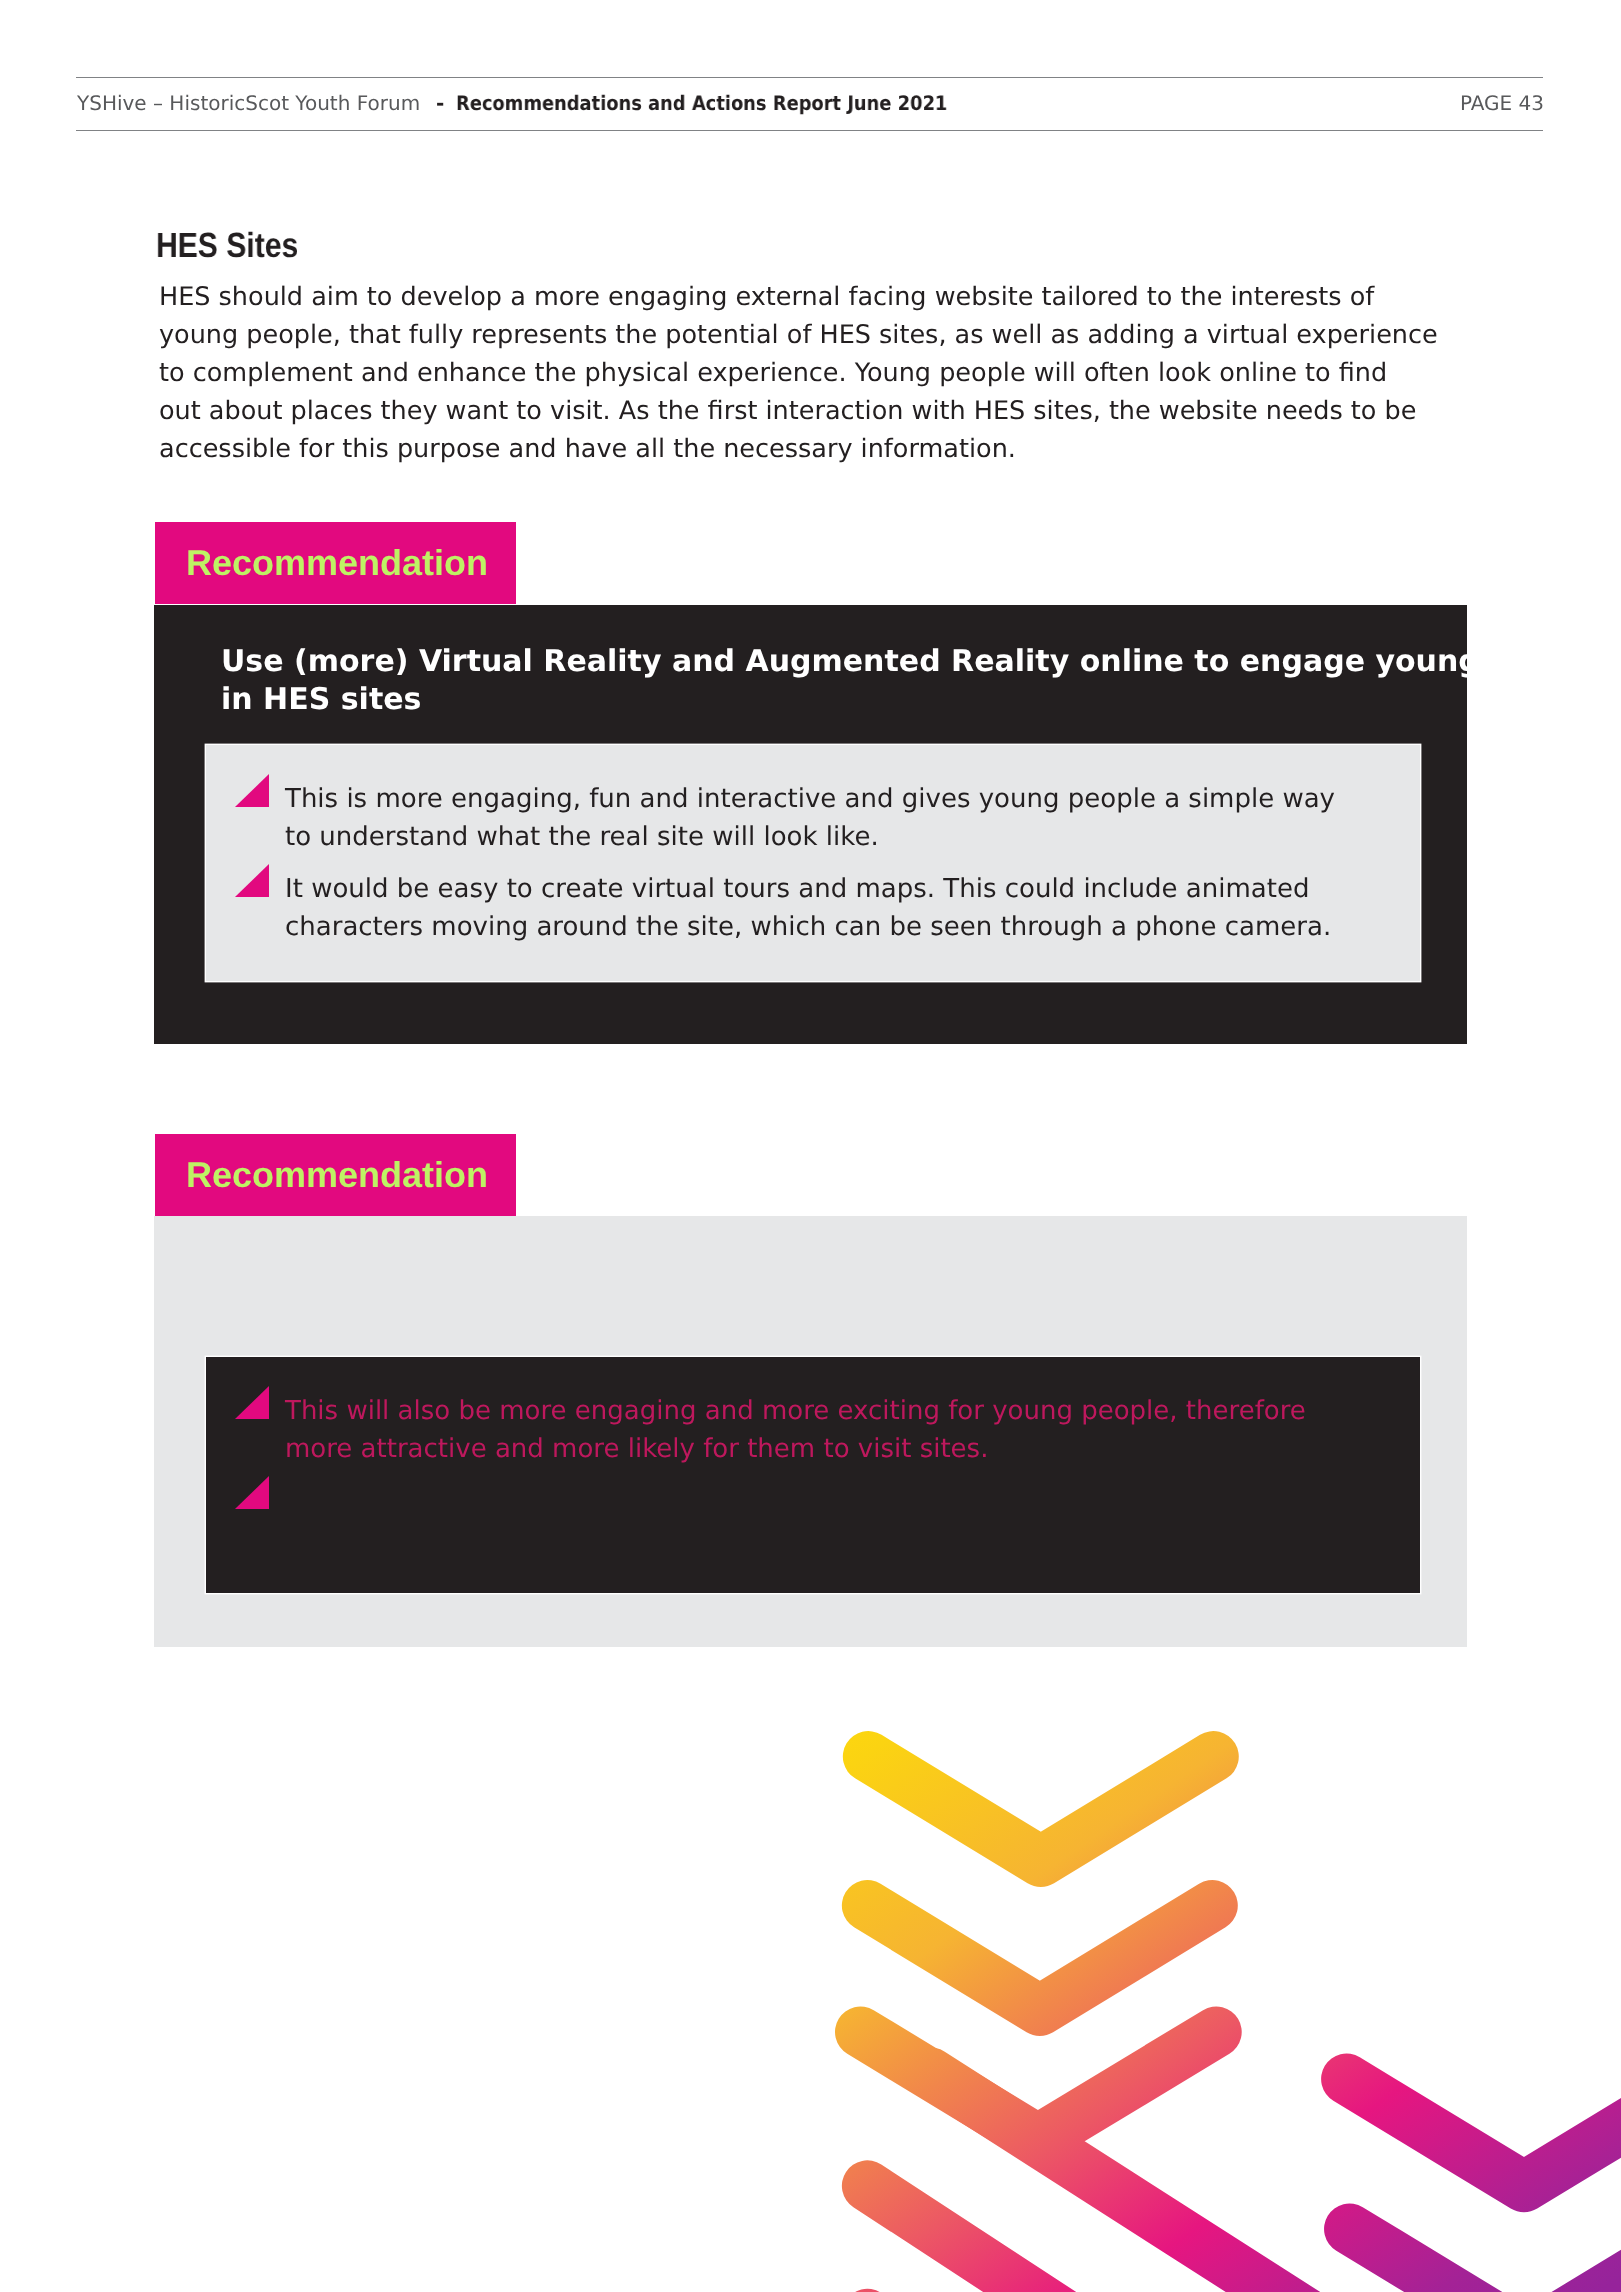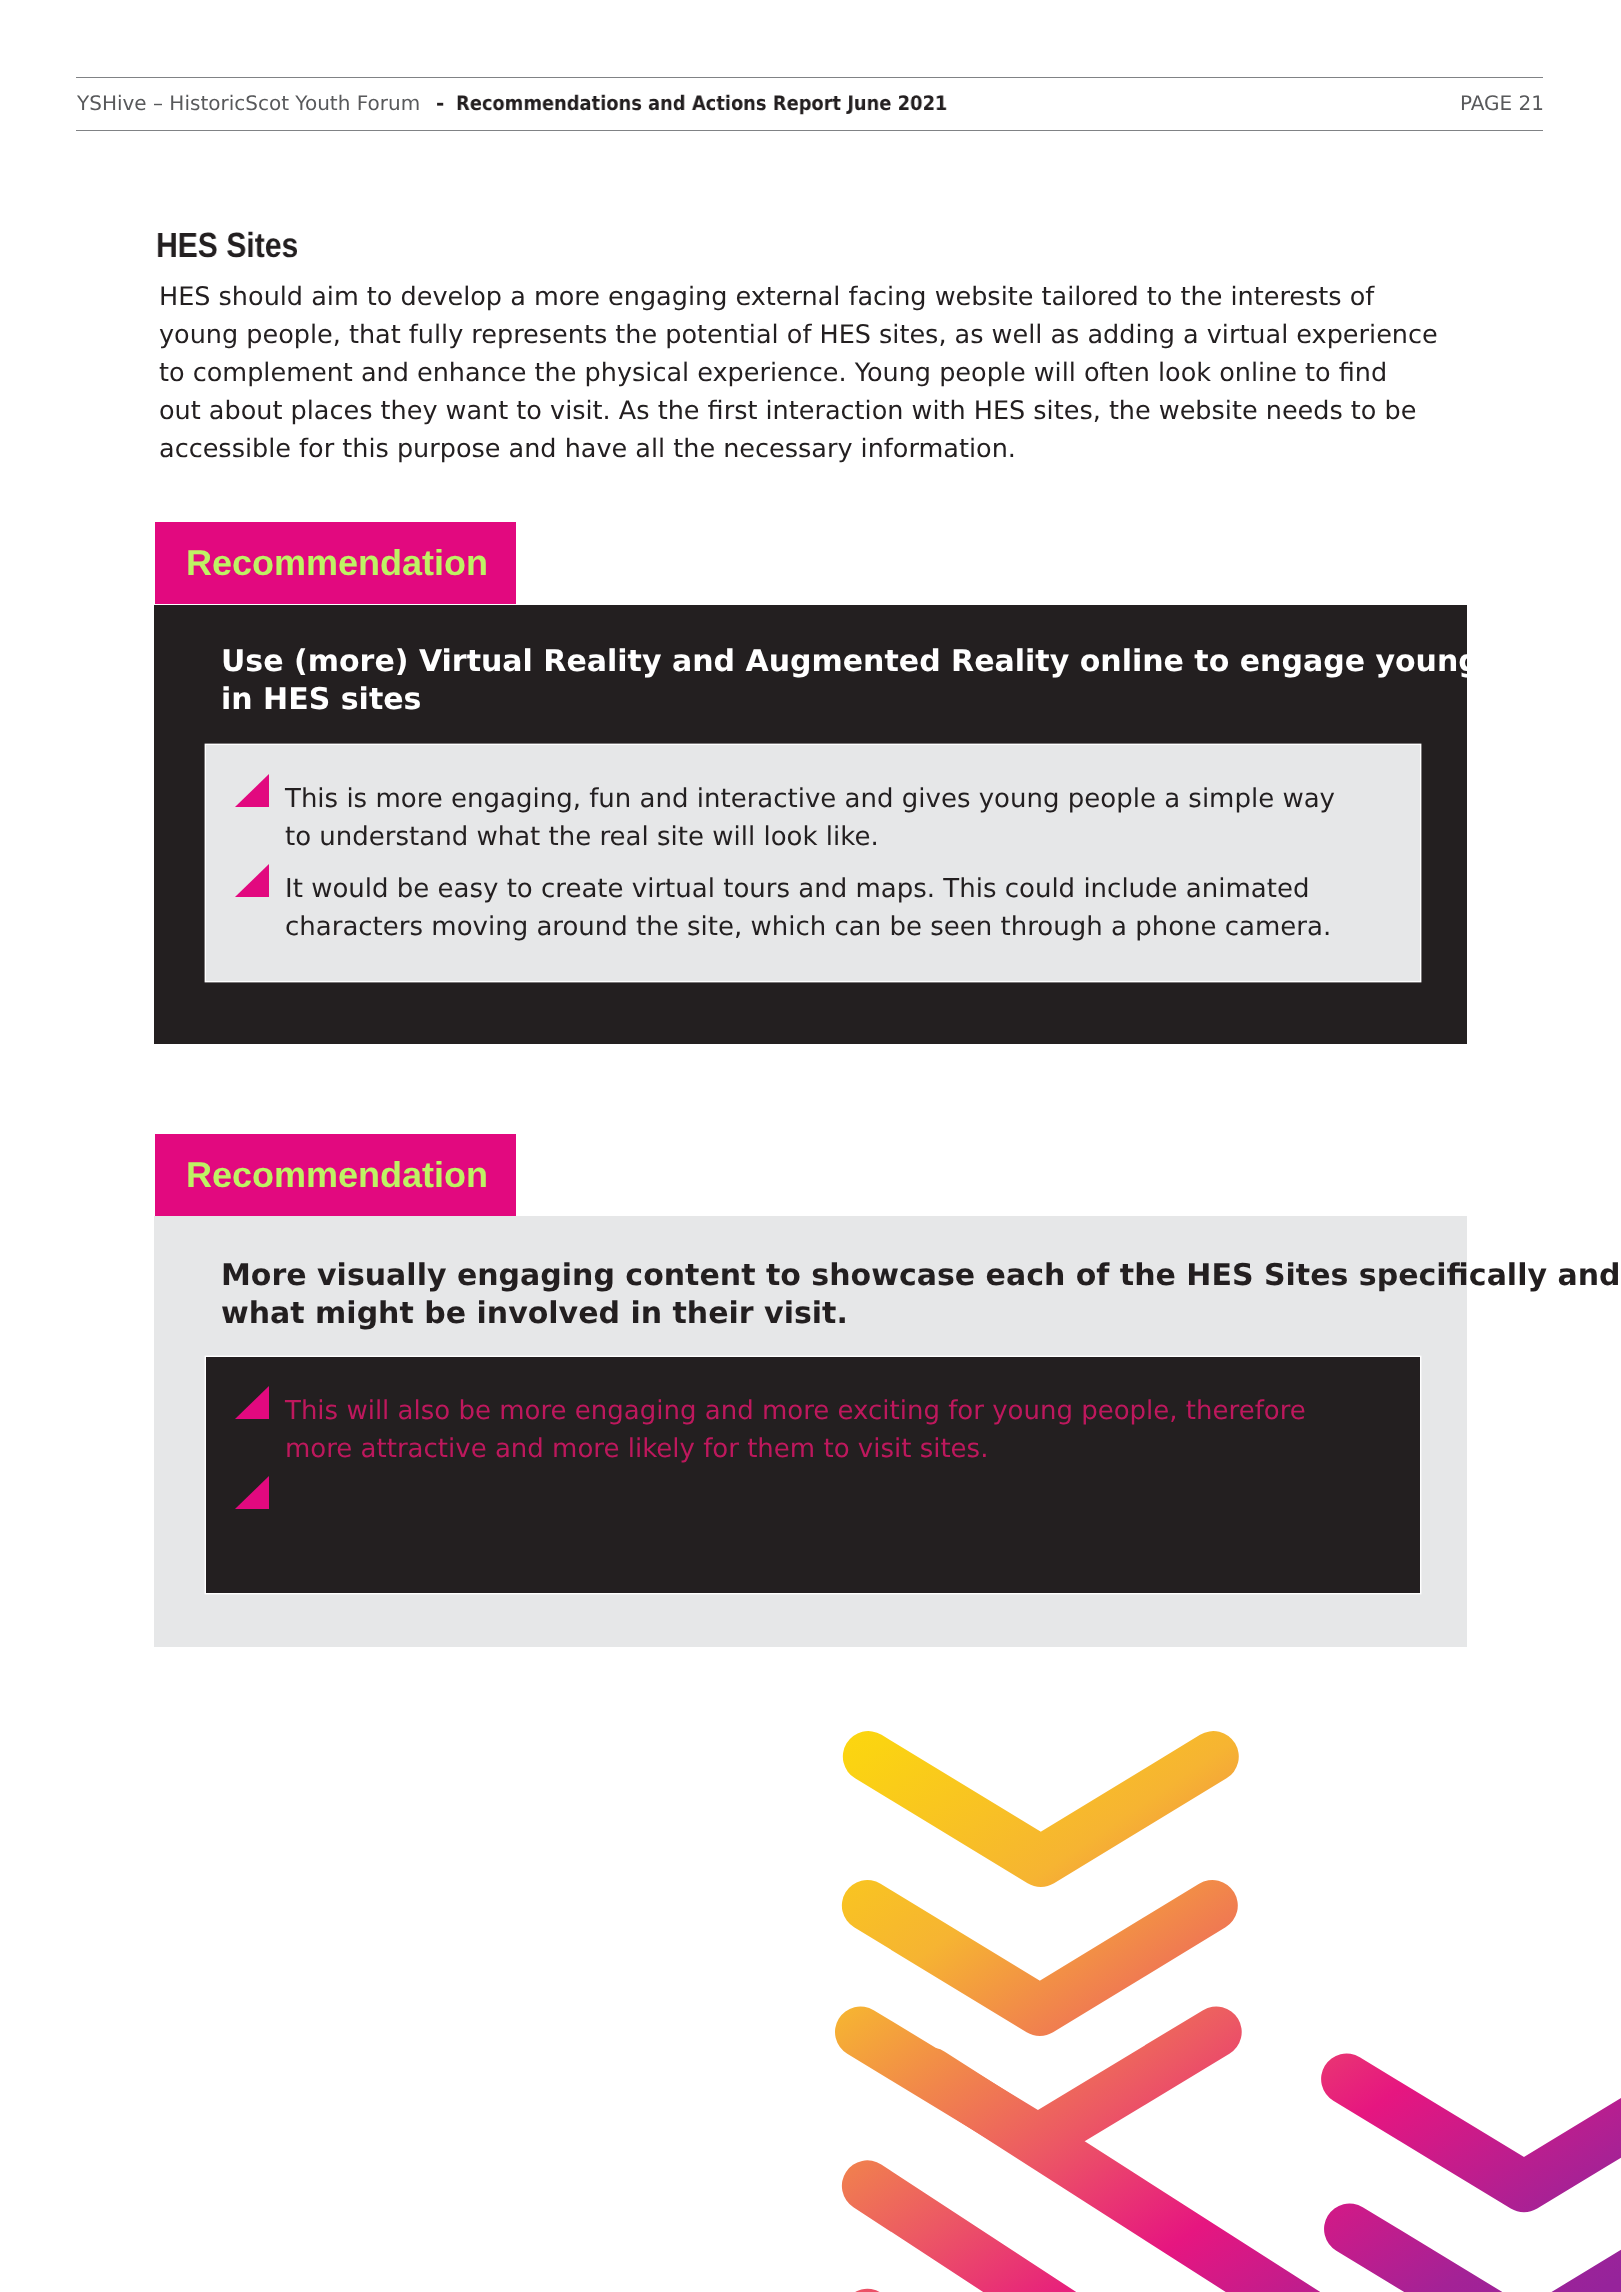--- a/index.html
+++ b/index.html
@@ -51,21 +51,21 @@
 </style>
 </head>
 <body>
 
 <div class="page">
 
   <div class="hdr">
     <div class="rule"></div>
     <div class="row">
       <div class="left"><span>YSHive – HistoricScot Youth Forum</span><b class="sep">-</b><b>Recommendations and Actions Report June 2021</b></div>
-      <div class="right">PAGE 21</div>
+      <div class="right">PAGE 43</div>
     </div>
     <div class="rule"></div>
   </div>
 
   <h1 class="sec">HES Sites</h1>
   <p class="intro">HES should aim to develop a more engaging external facing website tailored to the interests of<br>young people, that fully represents the potential of HES sites, as well as adding a virtual experience<br>to complement and enhance the physical experience. Young people will often look online to find<br>out about places they want to visit. As the first interaction with HES sites, the website needs to be<br>accessible for this purpose and have all the necessary information.</p>
 
   <div class="tab" style="left:155px;top:522px;width:361px;height:82px;">
     <span>Recommendation</span>
   </div>
@@ -107,21 +107,20 @@
           <path d="M1377 2274 L1558 2384 L1739 2274"></path>
           <path d="M885 2361 L1010 2437"></path>
         </g>
     </g>
   </svg>
 
   <div class="tab" style="left:155px;top:1134px;width:361px;height:82px;">
     <span>Recommendation</span>
   </div>
   <div class="panel" style="left:154px;top:1216px;width:1313px;height:431px;background:#e6e7e8;"></div>
-  <div class="rtitle" style="left:205px;top:1257px;color:#231f20;">More visually engaging content to showcase each of the HES Sites specifically and<br>what might be involved in their visit.</div>
   <div class="panel innerbox" style="left:206px;top:1357px;width:1214px;height:236px;background:#231f20;"></div>
   <ul class="pts" style="left:236px;top:1392px;color:#be185d;">
       <li><svg class="mk" viewBox="0 0 35 34" xmlns="http://www.w3.org/2000/svg">
           <path d="M35 0 L35 34 L0 34 Z" fill="#e2097f"></path>
         </svg><span>This will also be more engaging and more exciting for young people, therefore<br>more attractive and more likely for them to visit sites.</span></li>
       <li><svg class="mk" viewBox="0 0 35 34" xmlns="http://www.w3.org/2000/svg">
           <path d="M35 0 L35 34 L0 34 Z" fill="#e2097f"></path>
         </svg></li>
     </ul>
 

